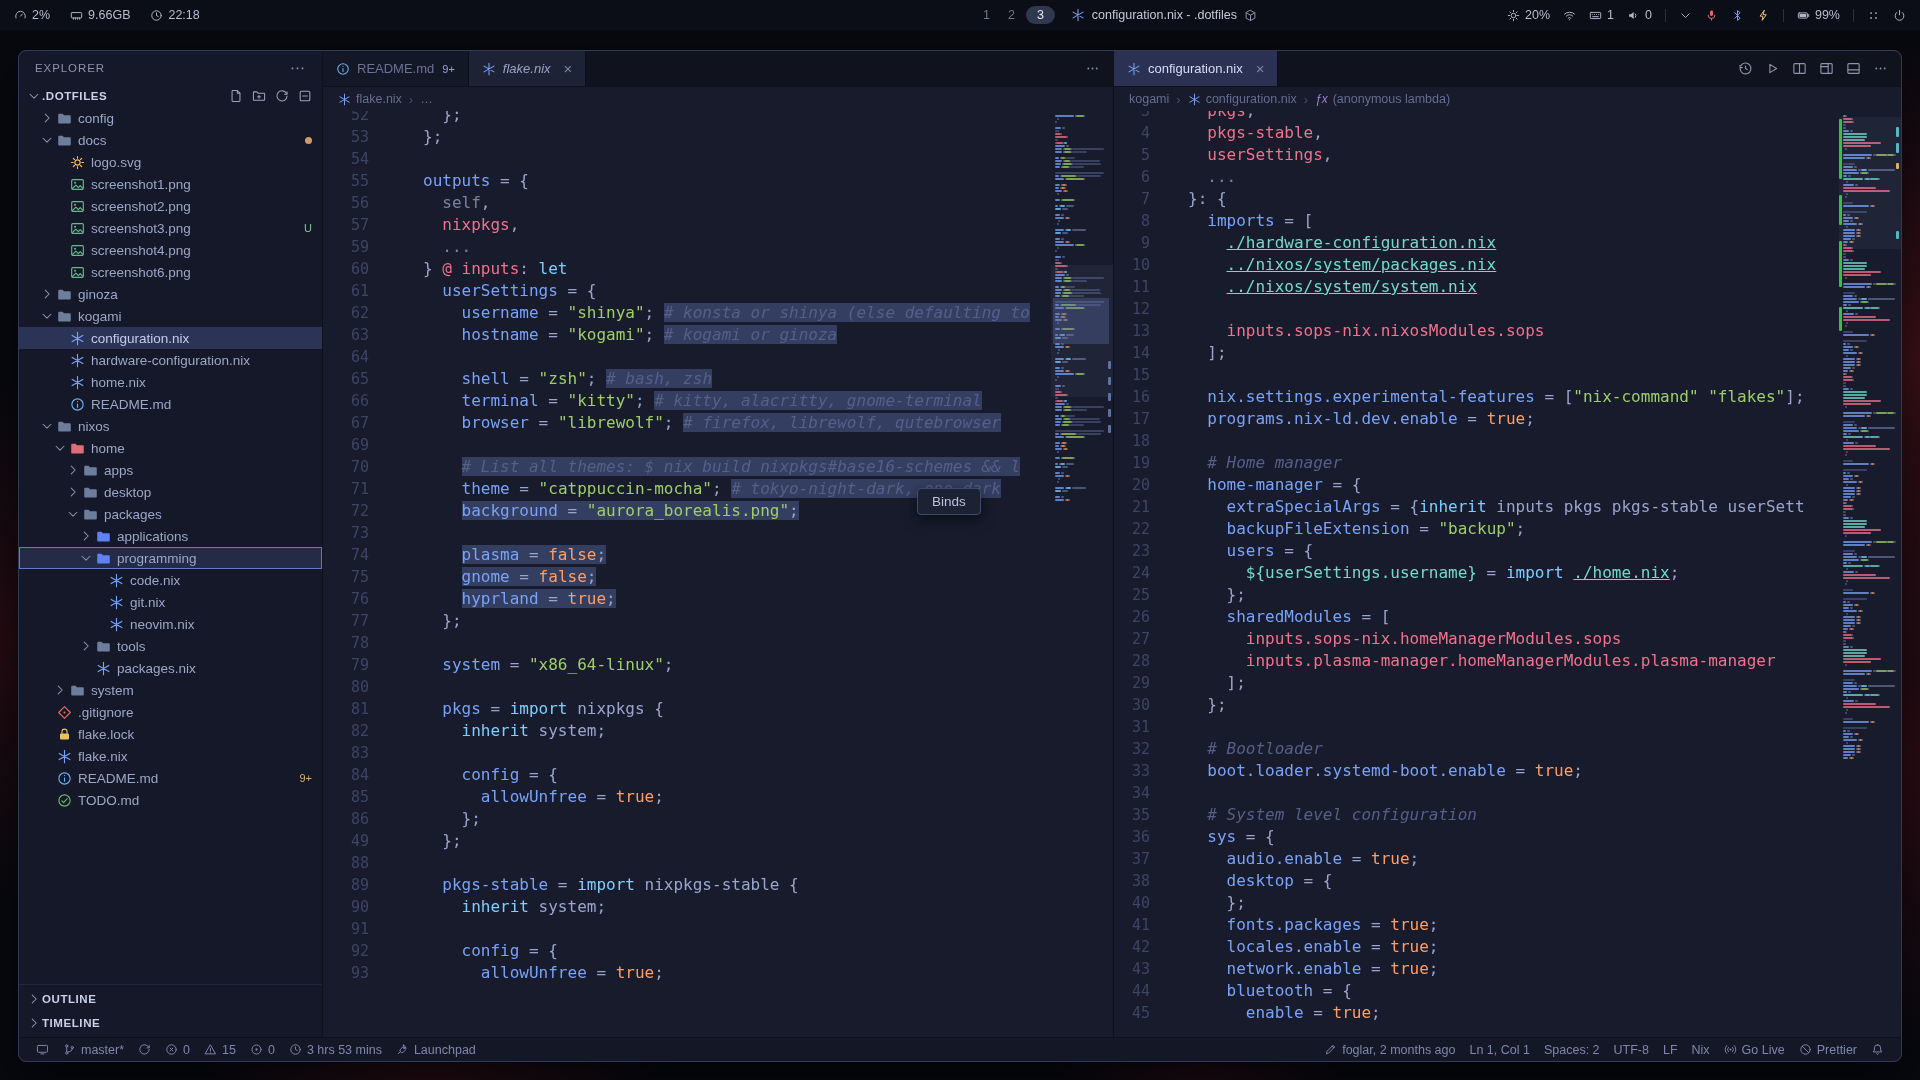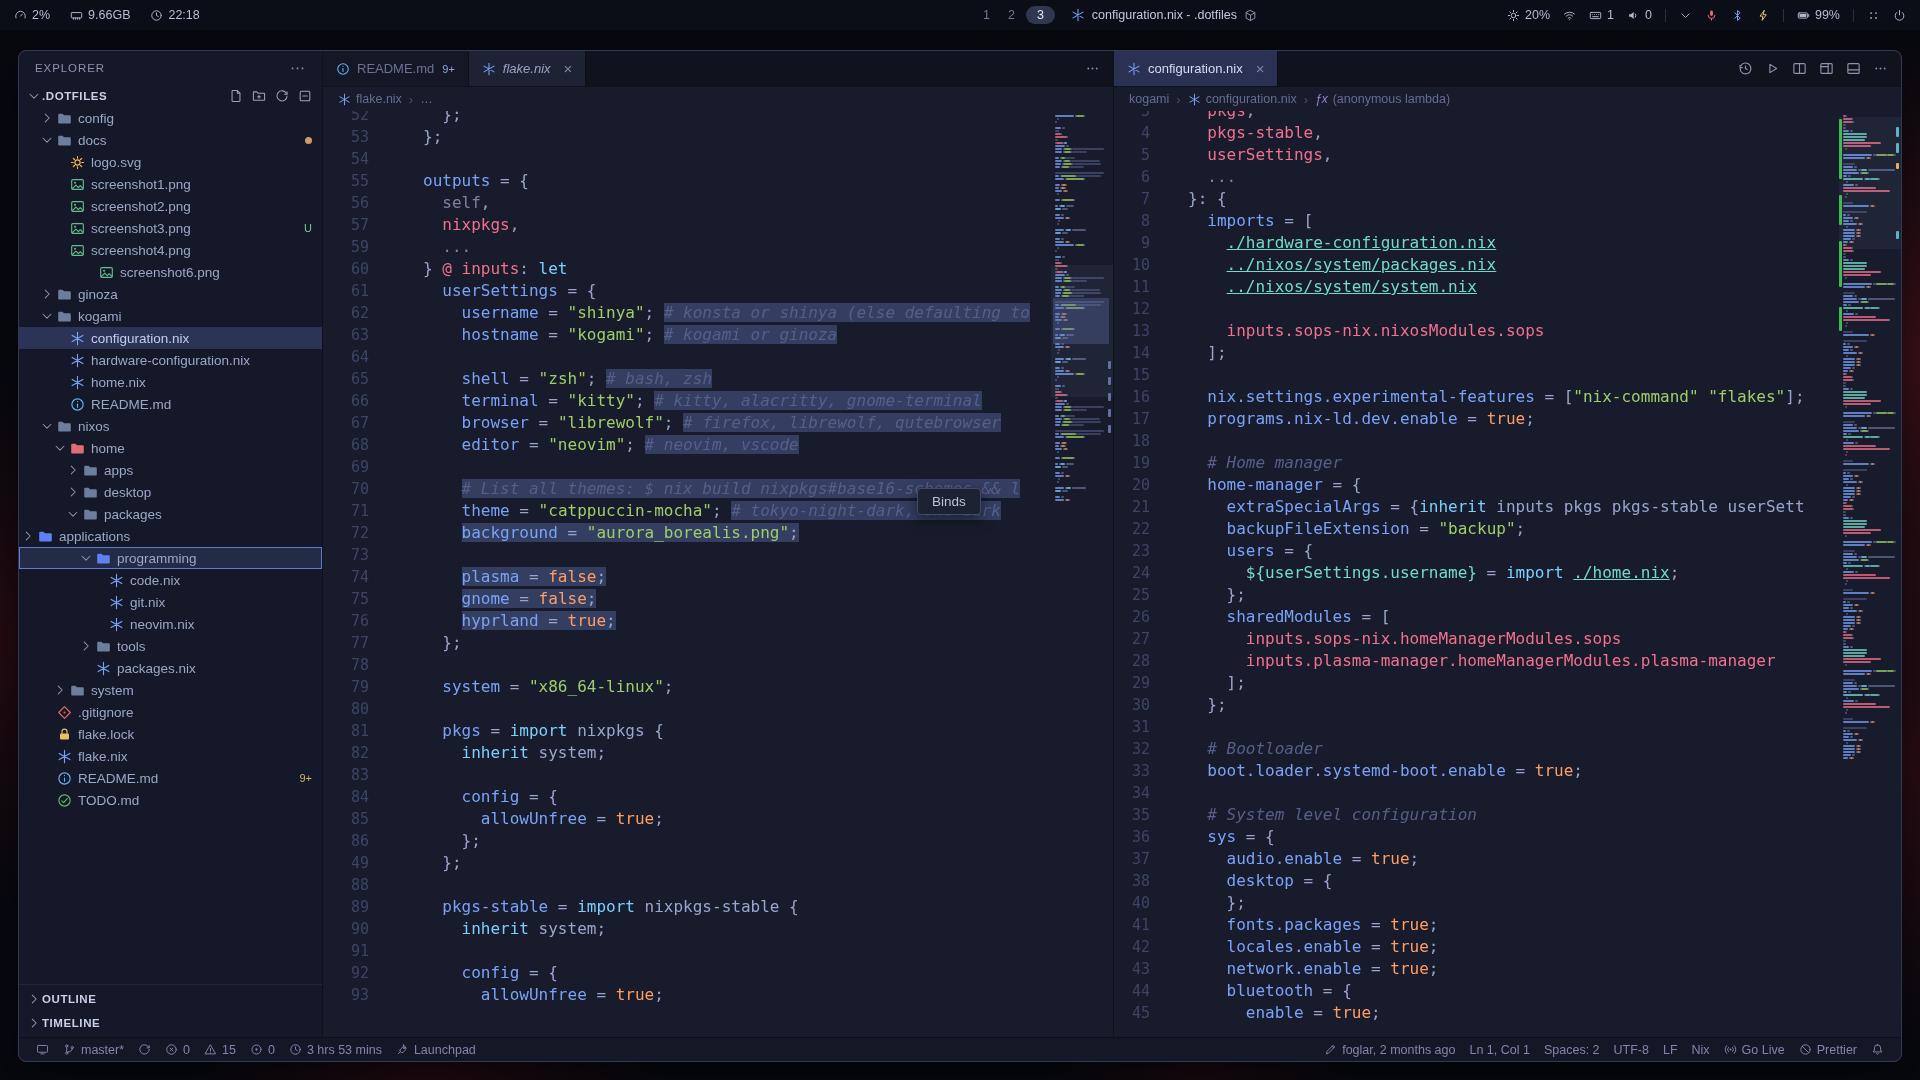--- a/index.html
+++ b/index.html
@@ -331,21 +331,21 @@
             <span class="chev"></span>
             <span class="ficon">
               <svg class="ic" width="15" height="15" viewBox="0 0 16 16" fill="none" stroke="#66bb8a" stroke-width="1.2" stroke-linecap="round" stroke-linejoin="round">
                 <rect x="1.8" y="2.8" width="12.4" height="10.4" rx="1.2"></rect>
                 <circle cx="5.4" cy="6.2" r="1.1" fill="#66bb8a" stroke="none"></circle>
                 <path d="M2.5 12.5l3.8-3.8 2.6 2.6 2-2 2.6 2.6"></path>
               </svg>
             </span>
             <span class="lbl">screenshot4.png</span>
           </div>
-          <div class="row" style="padding-left: 32px; margin-left: 29px;">
+          <div class="row" style="padding-left: 32px;">
             <span class="chev"></span>
             <span class="ficon">
               <svg class="ic" width="15" height="15" viewBox="0 0 16 16" fill="none" stroke="#66bb8a" stroke-width="1.2" stroke-linecap="round" stroke-linejoin="round">
                 <rect x="1.8" y="2.8" width="12.4" height="10.4" rx="1.2"></rect>
                 <circle cx="5.4" cy="6.2" r="1.1" fill="#66bb8a" stroke="none"></circle>
                 <path d="M2.5 12.5l3.8-3.8 2.6 2.6 2-2 2.6 2.6"></path>
               </svg>
             </span>
             <span class="lbl">screenshot6.png</span>
           </div>
@@ -470,21 +470,21 @@
                 <path d="M3.5 6L8 10.5 12.5 6"></path>
               </svg>
             </span>
             <span class="ficon">
               <svg class="ic" width="15" height="15" viewBox="0 0 16 16" fill="none" stroke="#6d7d9c" stroke-width="1.2" stroke-linecap="round" stroke-linejoin="round">
                 <path fill="#6d7d9c" stroke="none" d="M1.3 3.9c0-.5.4-.9.9-.9h3.3c.3 0 .5.1.7.3l1.2 1.3h6.4c.5 0 .9.4.9.9v6.9c0 .5-.4.9-.9.9H2.2c-.5 0-.9-.4-.9-.9z"></path>
               </svg>
             </span>
             <span class="lbl">packages</span>
           </div>
-          <div class="row" style=" text-align: center;">
+          <div class="row" style="padding-left: 58px; text-align: center;">
             <span class="chev">
               <svg class="ic" width="14" height="14" viewBox="0 0 16 16" fill="none" stroke="#8b93ad" stroke-width="1.2" stroke-linecap="round" stroke-linejoin="round">
                 <path d="M6 3.5L10.5 8 6 12.5"></path>
               </svg>
             </span>
             <span class="ficon">
               <svg class="ic" width="15" height="15" viewBox="0 0 16 16" fill="none" stroke="#5e81f4" stroke-width="1.2" stroke-linecap="round" stroke-linejoin="round">
                 <path fill="#5e81f4" stroke="none" d="M1.3 3.9c0-.5.4-.9.9-.9h3.3c.3 0 .5.1.7.3l1.2 1.3h6.4c.5 0 .9.4.9.9v6.9c0 .5-.4.9-.9.9H2.2c-.5 0-.9-.4-.9-.9z"></path>
               </svg>
             </span>
@@ -687,21 +687,20 @@
             <div class="cl"><span class="ln">57</span><span class="cd"><span class="tk-t">  </span><span class="tk-r">nixpkgs</span><span class="tk-t">,</span></span></div>
             <div class="cl"><span class="ln">59</span><span class="cd"><span class="tk-t">  </span><span class="tk-d">...</span></span></div>
             <div class="cl"><span class="ln">60</span><span class="cd"><span class="tk-t">} </span><span class="tk-r">@ inputs</span><span class="tk-t">: </span><span class="tk-k">let</span></span></div>
             <div class="cl"><span class="ln">61</span><span class="cd"><span class="tk-t">  </span><span class="tk-a">userSettings</span><span class="tk-t"> = {</span></span></div>
             <div class="cl"><span class="ln">62</span><span class="cd"><span class="tk-t">    </span><span class="tk-a">username</span><span class="tk-t"> = </span><span class="tk-s">"shinya"</span><span class="tk-t">; </span><span class="tk-c hl"># konsta or shinya (else defaulting to</span></span></div>
             <div class="cl"><span class="ln">63</span><span class="cd"><span class="tk-t">    </span><span class="tk-a">hostname</span><span class="tk-t"> = </span><span class="tk-s">"kogami"</span><span class="tk-t">; </span><span class="tk-c hl"># kogami or ginoza</span></span></div>
             <div class="cl"><span class="ln">64</span><span class="cd"></span></div>
             <div class="cl"><span class="ln">65</span><span class="cd"><span class="tk-t">    </span><span class="tk-a">shell</span><span class="tk-t"> = </span><span class="tk-s">"zsh"</span><span class="tk-t">; </span><span class="tk-c hl"># bash, zsh</span></span></div>
             <div class="cl"><span class="ln">66</span><span class="cd"><span class="tk-t">    </span><span class="tk-a">terminal</span><span class="tk-t"> = </span><span class="tk-s">"kitty"</span><span class="tk-t">; </span><span class="tk-c hl"># kitty, alacritty, gnome-terminal</span></span></div>
             <div class="cl"><span class="ln">67</span><span class="cd"><span class="tk-t">    </span><span class="tk-a">browser</span><span class="tk-t"> = </span><span class="tk-s">"librewolf"</span><span class="tk-t">; </span><span class="tk-c hl"># firefox, librewolf, qutebrowser</span></span></div>
-            <div class="cl"><span class="ln">68</span><span class="cd"><span class="tk-t">    </span><span class="tk-a">editor</span><span class="tk-t"> = </span><span class="tk-s">"neovim"</span><span class="tk-t">; </span><span class="tk-c hl"># neovim, vscode</span></span></div>
             <div class="cl"><span class="ln">69</span><span class="cd"></span></div>
             <div class="cl"><span class="ln">70</span><span class="cd"><span class="tk-t">    </span><span class="tk-c hl"># List all themes: $ nix build nixpkgs#base16-schemes &amp;&amp; l</span></span></div>
             <div class="cl"><span class="ln">71</span><span class="cd"><span class="tk-t">    </span><span class="tk-a">theme</span><span class="tk-t"> = </span><span class="tk-s">"catppuccin-mocha"</span><span class="tk-t">; </span><span class="tk-c hl"># tokyo-night-dark, one-dark</span></span></div>
             <div class="cl"><span class="ln">72</span><span class="cd"><span class="tk-t">    </span><span class="tk-a hl">background</span><span class="tk-t hl"> = </span><span class="tk-s hl">"aurora_borealis.png"</span><span class="tk-t hl">;</span></span></div>
             <div class="cl"><span class="ln">73</span><span class="cd"></span></div>
             <div class="cl"><span class="ln">74</span><span class="cd"><span class="tk-t">    </span><span class="tk-a hl">plasma</span><span class="tk-t hl"> = </span><span class="tk-b hl">false</span><span class="tk-t hl">;</span></span></div>
             <div class="cl"><span class="ln">75</span><span class="cd"><span class="tk-t">    </span><span class="tk-a hl">gnome</span><span class="tk-t hl"> = </span><span class="tk-b hl">false</span><span class="tk-t hl">;</span></span></div>
             <div class="cl"><span class="ln">76</span><span class="cd"><span class="tk-t">    </span><span class="tk-a hl">hyprland</span><span class="tk-t hl"> = </span><span class="tk-b hl">true</span><span class="tk-t hl">;</span></span></div>
             <div class="cl"><span class="ln">77</span><span class="cd"><span class="tk-t">  };</span></span></div>
             <div class="cl"><span class="ln">78</span><span class="cd"></span></div>

